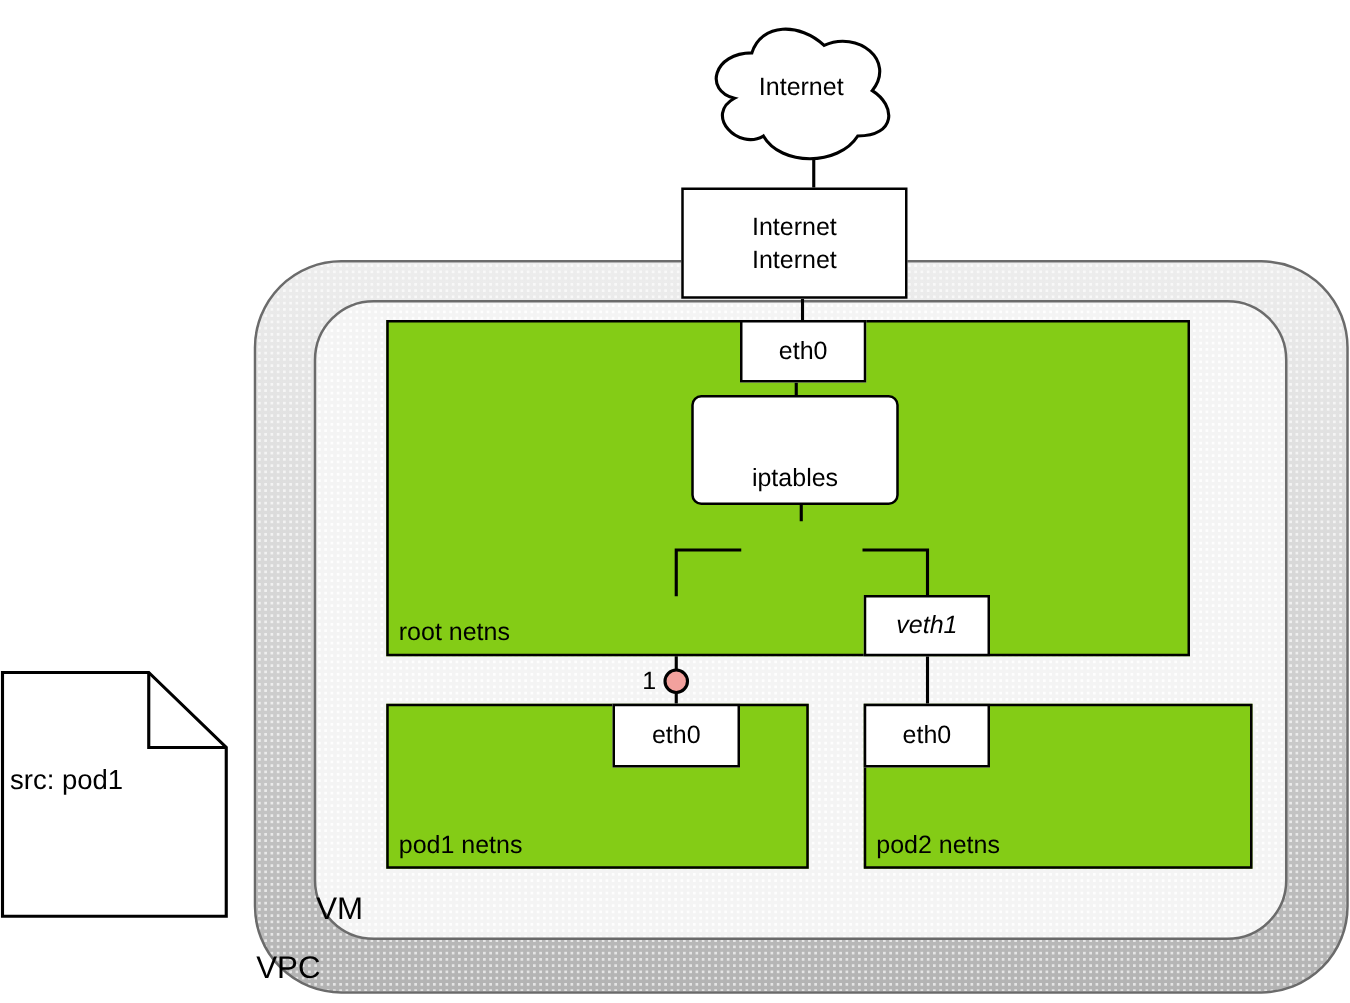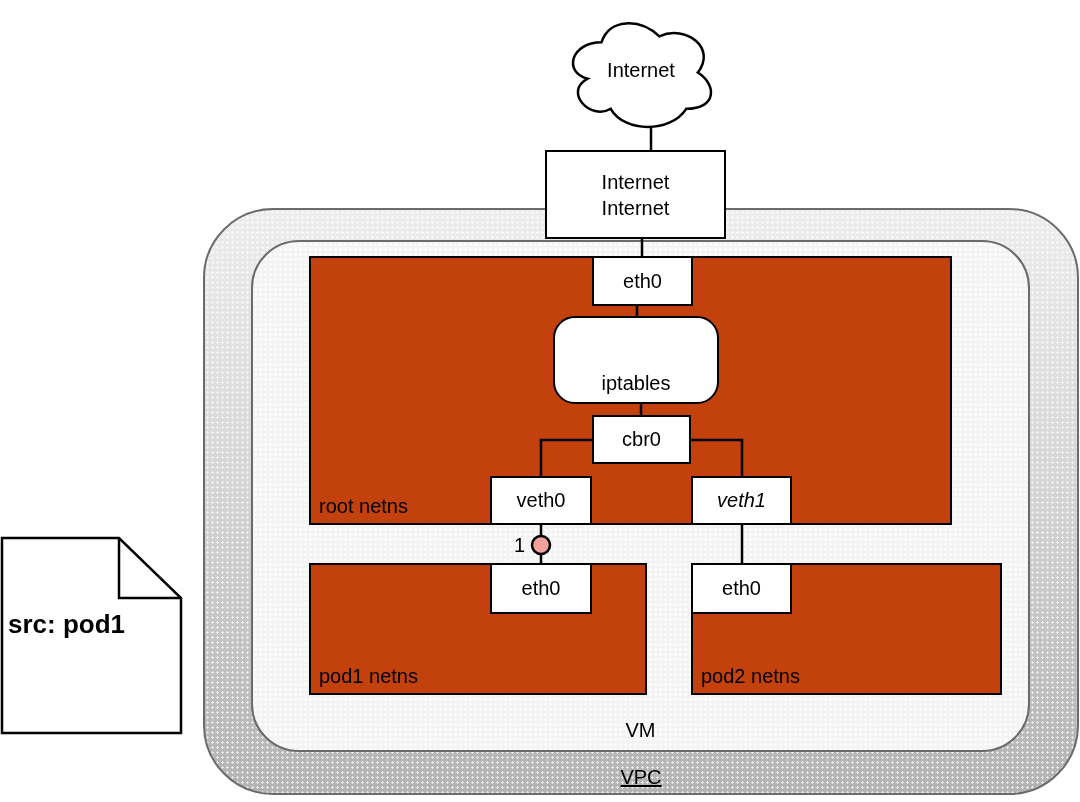--- a/index.html
+++ b/index.html
@@ -17,58 +17,58 @@
     z-index:1;
   }
   #vm{
     left:251px;top:240px;width:779px;height:512px;border:2.5px solid #6b6b6b;border-radius:48px;
     background-color:#f4f4f4;
     background-image:radial-gradient(rgba(255,255,255,.9) 1px, transparent 1.3px);
     background-size:5px 5px;
     z-index:2;
   }
   .netns{
-    background:#c2410c;border:2.5px solid #000;z-index:3;
+    background:#84cc16;border:2.5px solid #000;z-index:3;
   }
   #root-netns{left:309px;top:256px;width:643px;height:269px;}
   #pod1-netns{left:309px;top:563px;width:338px;height:132px;}
   #pod2-netns{left:691px;top:563px;width:311px;height:132px;}
   .corner-label{
     position:absolute;left:8px;bottom:5px;font-size:20px;white-space:nowrap;
   }
   .bottom-center-label{
-    position:absolute;left:0;right:0;text-align:center;font-size:20px;
+    position:absolute;left:0;right:0;text-align:left;font-size:25px;
   }
   
   .box{
     background:#ffffff;border:2.5px solid #000;display:flex;align-items:center;justify-content:center;
     font-size:20px;z-index:5;
   }
   #igw-box{left:545px;top:150px;width:181px;height:89px;flex-direction:column;line-height:26px;text-align:center;}
   #eth0-root-box{left:592px;top:256px;width:101px;height:50px;}
-  #iptables-box{left:553px;top:316px;width:166px;height:88px;border-radius:22px;align-items:flex-end;padding-bottom:7px;}
+  #iptables-box{left:553px;top:316px;width:166px;height:88px;border-radius:8px;align-items:flex-end;padding-bottom:7px;}
   #cbr0-box{left:592px;top:415px;width:99px;height:49px;}
   #veth0-box{left:490px;top:476px;width:102px;height:49px;}
   #veth1-box{left:691px;top:476px;width:101px;height:49px;font-style:italic;}
   #pod1-eth0-box{left:490px;top:563px;width:102px;height:51px;}
   #pod2-eth0-box{left:691px;top:563px;width:101px;height:51px;}
   
   #overlay{left:0;top:0;width:1080px;height:802px;z-index:4;pointer-events:none;}
   
   #internet-label{left:566px;top:59px;width:150px;text-align:center;font-size:20px;z-index:5;}
   #marker-label{left:501px;top:534px;width:24px;text-align:right;font-size:20px;z-index:6;}
-  #note-text{left:8px;top:610px;width:170px;font-size:26px;line-height:28px;z-index:5;font-weight:bold;}
+  #note-text{left:8px;top:610px;width:170px;font-size:22px;line-height:28px;z-index:5;}
 </style>
 </head>
 <body>
 
 <div id="canvas">
 
   <div class="abs" id="vpc">
-    <span class="bottom-center-label" style="bottom:4px;text-decoration:underline;">VPC</span>
+    <span class="bottom-center-label" style="bottom:4px;">VPC</span>
   </div>
 
   <div class="abs" id="vm">
     <span class="bottom-center-label" style="bottom:8px;">VM</span>
   </div>
 
   <div class="abs netns" id="root-netns">
     <span class="corner-label">root netns</span>
   </div>
 
@@ -118,27 +118,21 @@
   </div>
 
   <div class="abs box" id="eth0-root-box">
     <span>eth0</span>
   </div>
 
   <div class="abs box" id="iptables-box">
     <span>iptables</span>
   </div>
 
-  <div class="abs box" id="cbr0-box">
-    <span>cbr0</span>
-  </div>
 
-  <div class="abs box" id="veth0-box">
-    <span>veth0</span>
-  </div>
 
   <div class="abs box" id="veth1-box">
     <span>veth1</span>
   </div>
 
   <div class="abs box" id="pod1-eth0-box">
     <span>eth0</span>
   </div>
 
   <div class="abs box" id="pod2-eth0-box">

